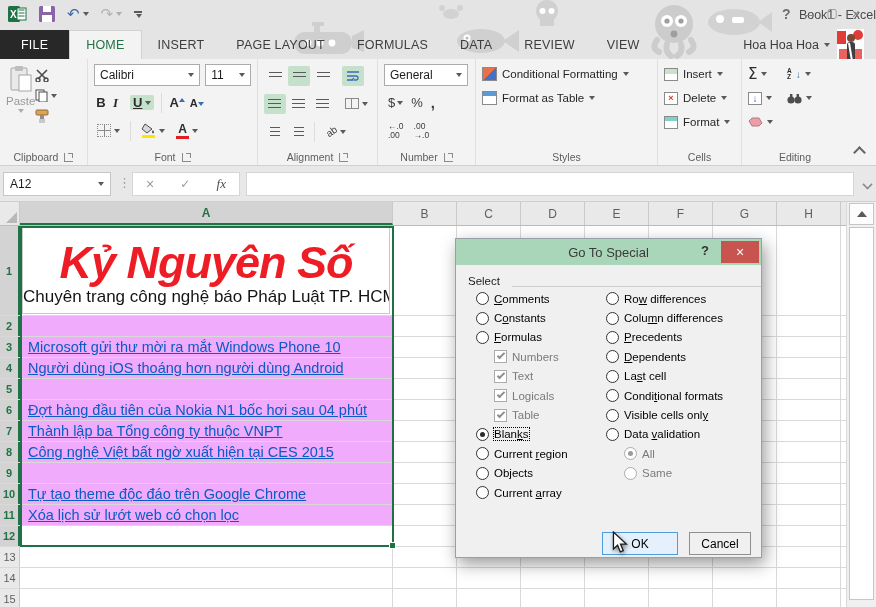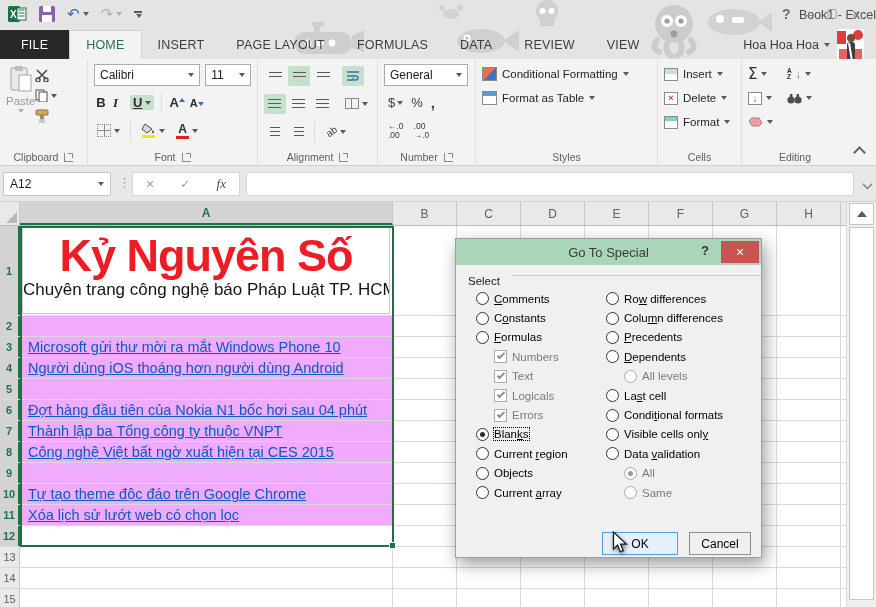--- a/index.html
+++ b/index.html
@@ -64,36 +64,36 @@
   .rowsbox{position:absolute;left:0;top:24px;right:0;bottom:0;overflow:hidden}
   .vlines{position:absolute;left:393px;top:0;width:449px;bottom:0;background:repeating-linear-gradient(to right,transparent 0 63px,#d9d9d9 63px 64px);pointer-events:none}
   .srow{display:flex;border-bottom:1px solid #d9d9d9}
   .rh{width:20px;background:#e9e9e9;border-right:1px solid #c9c9c9;display:flex;align-items:center;justify-content:center;font-size:11px;color:#5f5f5f;flex:none}
   .rh.sel{background:#d3d3d3;color:#217346;font-weight:bold;border-right:2px solid #217346}
   .cellA{width:373px;flex:none;border-right:1px solid #d9d9d9;display:flex;align-items:center;overflow:hidden}
   .cellA.fill{background:#f0abfc}
   .restcells{flex:1}
   .hlink{font-size:14.5px;color:#0a5bc4;text-decoration:underline;padding-left:8px;white-space:nowrap}
   .logocell{margin:1px 2px;background:#fff;border:1px solid #c9c9c9;width:100%;height:calc(100% - 2px);text-align:center;overflow:hidden}
-  .logotitle{font-size:45px;font-weight:800;color:#ee1c24;line-height:1.05;letter-spacing:-1px;margin-top:4px}
+  .logotitle{font-size:45px;font-weight:800;font-style:italic;color:#ee1c24;line-height:1.05;letter-spacing:-1px;margin-top:11px}
   .logosub{font-size:17px;color:#141414;margin-top:1px;white-space:nowrap}
   .selbox{position:absolute;left:20px;top:0;width:374px;height:321px;border:2px solid #1e7145;pointer-events:none;z-index:3}
   .handle{position:absolute;right:-4px;bottom:-4px;width:7px;height:7px;background:#1e7145;border:1px solid #fff}
 
   .vscroll{position:absolute;right:0;top:202px;bottom:0;width:30px;background:#f0f0f0;border-left:1px solid #dadada;z-index:1}
   .sarrow{margin:1px 2px 0 2px;height:22px;background:#fdfdfd;border:1px solid #c6c6c6;display:flex;align-items:center;justify-content:center}
   .tri-up{width:0;height:0;border-left:5px solid transparent;border-right:5px solid transparent;border-bottom:6px solid #5a5a5a}
   .sthumb{margin:2px 2px;height:calc(100% - 32px);background:#fff;border:1px solid #c6c6c6}
 
   
   .dialog{position:absolute;left:455px;top:238px;width:307px;height:320px;background:#f0f0f0;border:1px solid #96a0a8;box-shadow:3px 6px 16px rgba(0,0,0,.4);z-index:10;font-size:11.5px}
   .dtitle{height:26px;background:#a9d5b8;position:relative;display:flex;align-items:center;justify-content:center;font-size:13px;color:#3b3b3b}
   .dhelp{position:absolute;right:52px;top:4px;font-weight:bold;font-size:13px;color:#333}
   .dclose{position:absolute;right:2px;top:2px;width:38px;height:22px;background:#c85450;color:#fff;display:flex;align-items:center;justify-content:center;font-size:14px}
-  .selline{position:absolute;left:12px;top:36px;right:0;display:flex;align-items:flex-start;gap:12px;color:#1c1c1c}
+  .selline{position:absolute;left:12px;top:36px;right:0;display:flex;align-items:flex-end;gap:12px;color:#1c1c1c}
   .selline .rule{flex:1;height:1px;background:#cdcdcd}
   .optcol{position:absolute;top:50px}
   .optcol.left{left:20px;width:126px}
   .optcol.right{left:150px;width:150px}
   .orow{height:19.4px;display:flex;align-items:center;gap:5px}
   .orow.ind{padding-left:18px}
   .olabel{color:#000;white-space:nowrap}
   .olabel.dis{color:#7b7b7b}
   .olabel.focus{outline:1px dotted #000;outline-offset:0px}
   .rdo{width:13px;height:13px;border-radius:50%;border:1px solid #333;background:#fff;flex:none;display:flex;align-items:center;justify-content:center}
@@ -663,21 +663,21 @@
       <div class="orow ind">
         <span class="chk">
           <span class="tick"></span>
         </span>
         <span class="olabel dis">Logicals</span>
       </div>
       <div class="orow ind">
         <span class="chk">
           <span class="tick"></span>
         </span>
-        <span class="olabel dis">Errors</span>
+        <span class="olabel dis">Table</span>
       </div>
       <div class="orow">
         <span class="rdo onr">
           <span class="dot"></span>
         </span>
         <span class="olabel focus">Blan<u>k</u>s</span>
       </div>
       <div class="orow">
         <span class="rdo">
           <span class="dot"></span>
@@ -714,26 +714,20 @@
         <span class="rdo">
           <span class="dot"></span>
         </span>
         <span class="olabel"><u>P</u>recedents</span>
       </div>
       <div class="orow">
         <span class="rdo">
           <span class="dot"></span>
         </span>
         <span class="olabel"><u>D</u>ependents</span>
-      </div>
-      <div class="orow ind">
-        <span class="rdo dis">
-          <span class="dot"></span>
-        </span>
-        <span class="olabel dis">All levels</span>
       </div>
       <div class="orow">
         <span class="rdo">
           <span class="dot"></span>
         </span>
         <span class="olabel">La<u>s</u>t cell</span>
       </div>
       <div class="orow">
         <span class="rdo">
           <span class="dot"></span>

